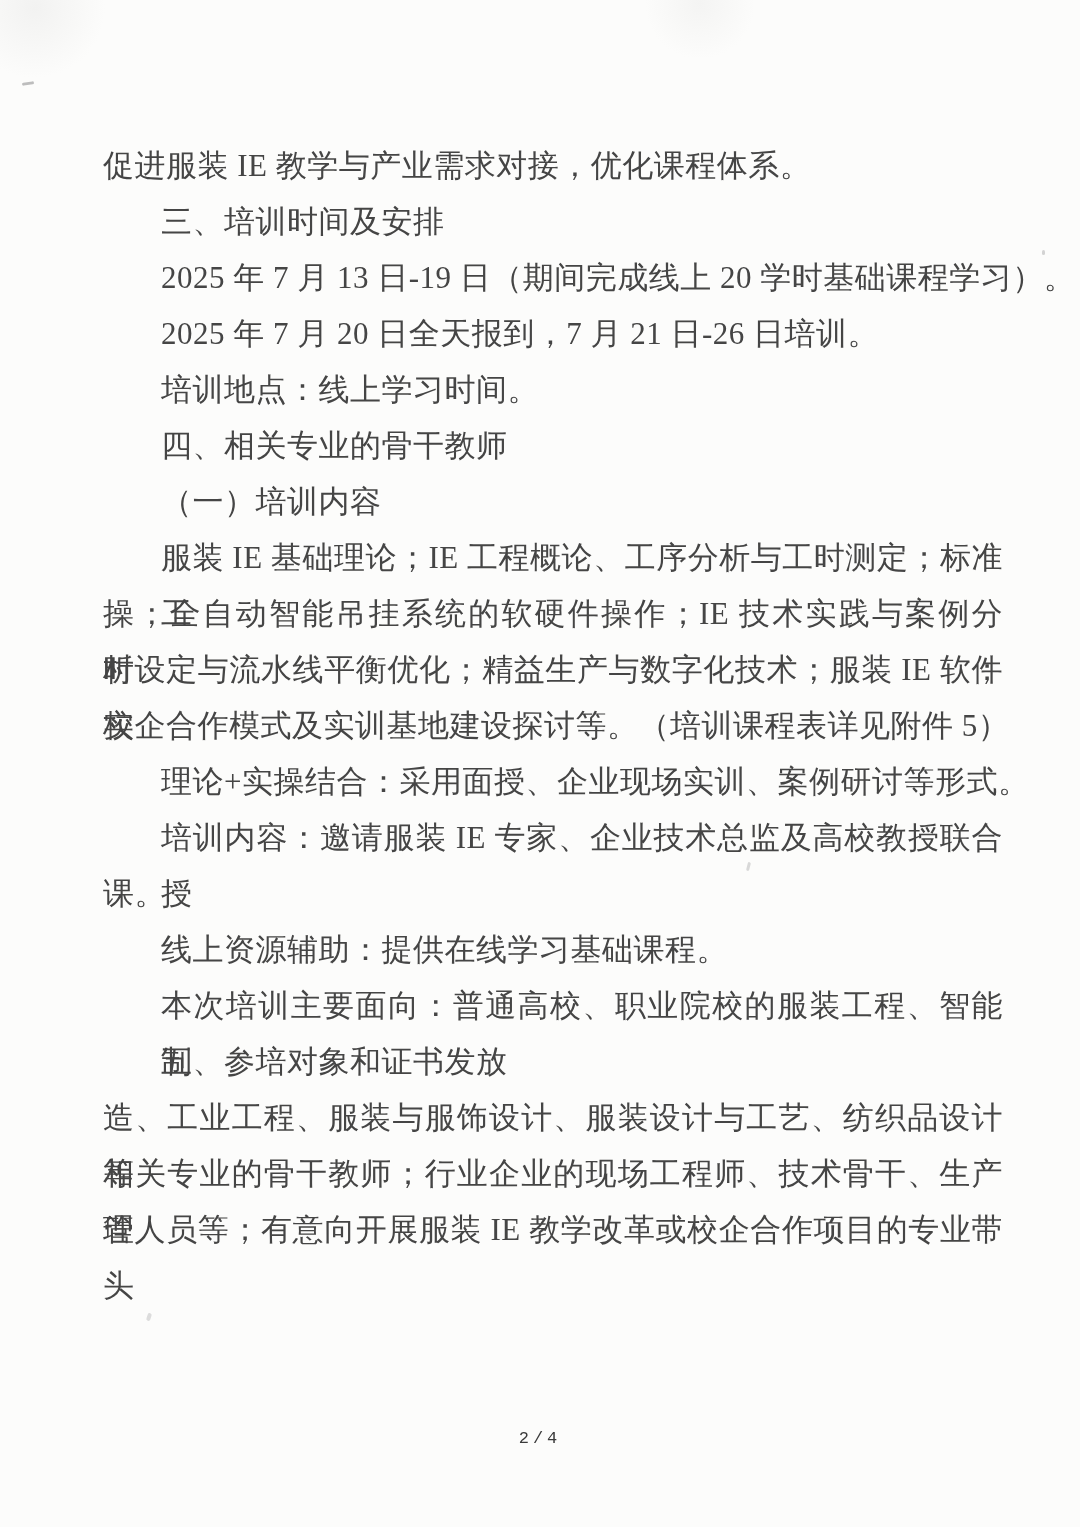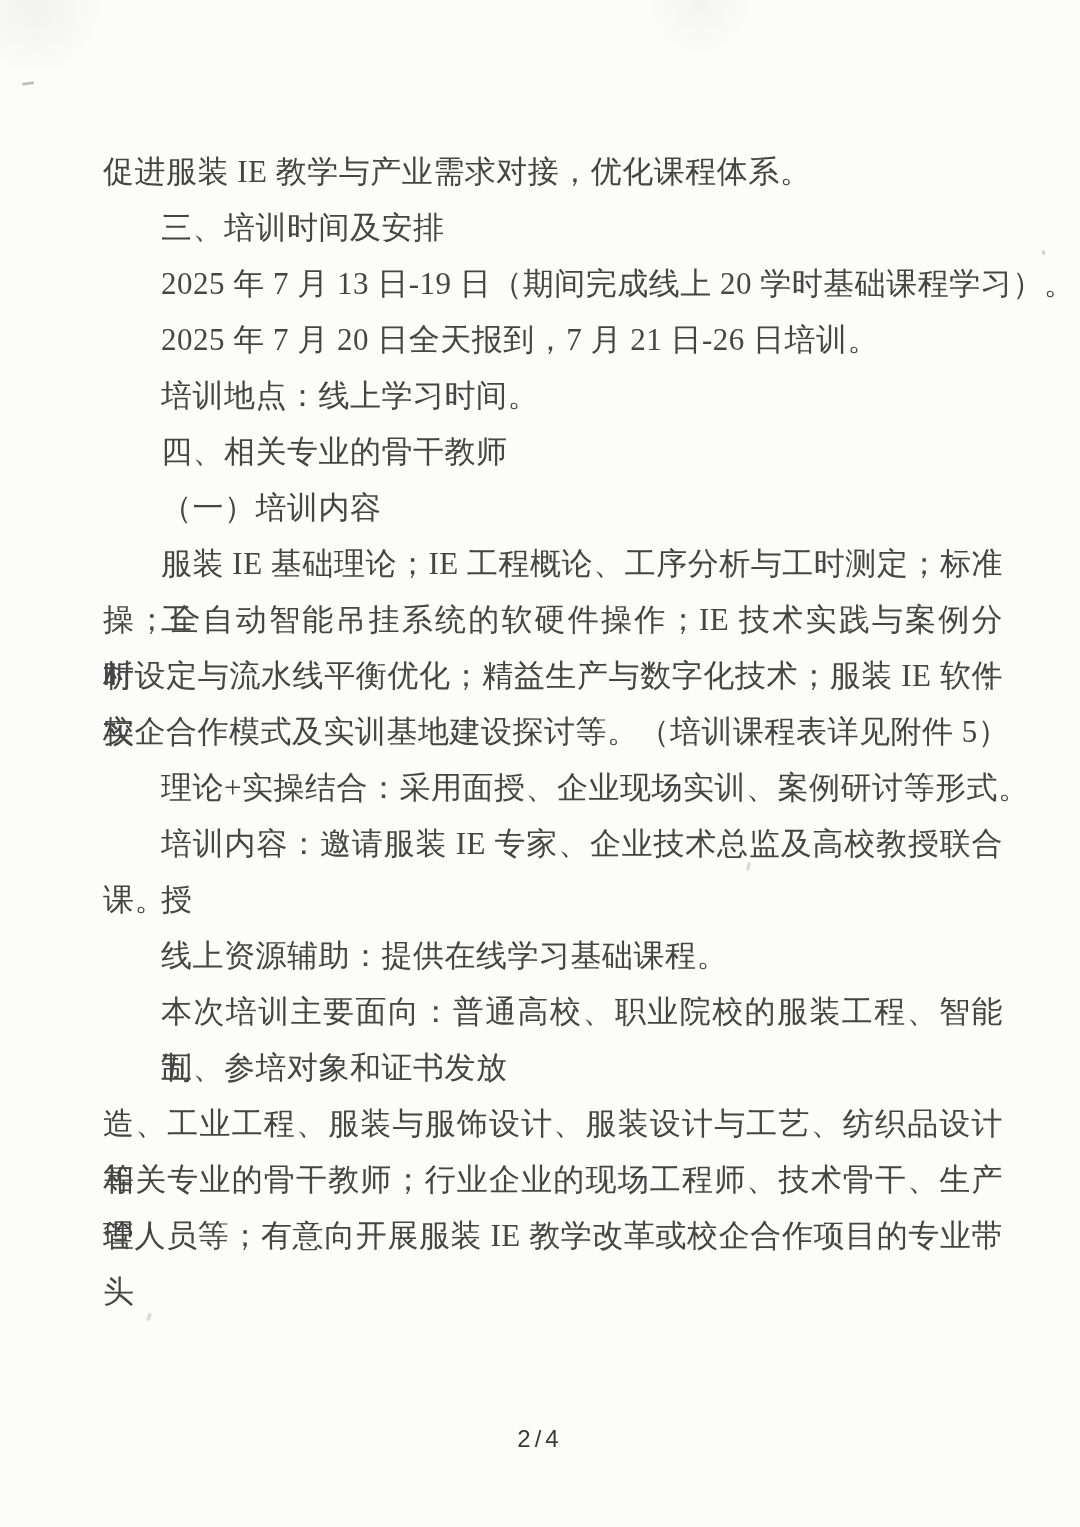--- a/index.html
+++ b/index.html
@@ -17,21 +17,21 @@
     position: absolute;
     inset: 0;
     background:
       radial-gradient(circle at 35px 8px, #f2f2f1 0, rgba(242,242,241,0) 70px),
       radial-gradient(circle at 700px 4px, #f4f4f3 0, rgba(244,244,243,0) 55px),
       #fcfcfb;
   }
   .doc {
     position: absolute;
     left: 103px;
-    top: 144px;
+    top: 138px;
     width: 900px;
     color: #454545;
     font-size: 31px;
     letter-spacing: 0.5px;
   }
   .ln {
     height: 56px;
     line-height: 56px;
     white-space: nowrap;
   }
@@ -42,22 +42,22 @@
     white-space: normal;
     text-align: justify;
     text-align-last: justify;
   }
   .footer {
     position: absolute;
     left: 0;
     top: 1424px;
     width: 1080px;
     text-align: center;
-    font-family: Liberation Sans, sans-serif;
-    font-size: 24px;
+    font-family: Liberation Mono, monospace;
+    font-size: 17px;
     line-height: 30px;
     letter-spacing: 4px;
     color: #3a3a3a;
   }
   
   .smudge {
     position: absolute;
     background: #bdbdbd;
     border-radius: 2px;
   }

